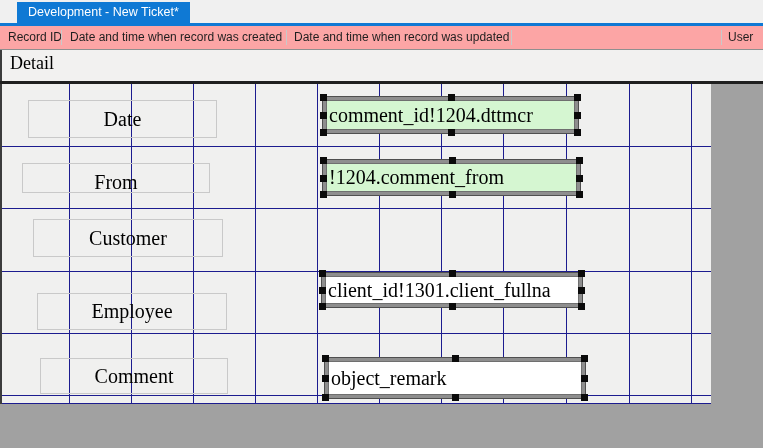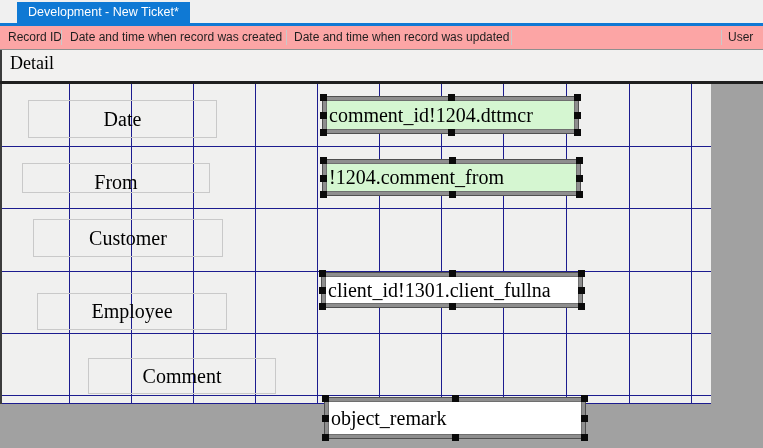--- a/index.html
+++ b/index.html
@@ -63,26 +63,26 @@
   
   #h0{left:8px;}  #s0{left:61px;}
   #h1{left:70px;} #s1{left:286px;}
   #h2{left:294px;}#s2{left:511px;}
   #h3{left:519px;}#s3{left:721px;}
   #h4{left:728px;}
   #lbl0{left:28px;top:100px;width:189px;height:38px;line-height:36px;}
   #lbl1{left:22px;top:163px;width:188px;height:30px;line-height:36px;}
   #lbl2{left:33px;top:219px;width:190px;height:38px;line-height:36px;}
   #lbl3{left:37px;top:293px;width:190px;height:37px;line-height:35px;}
-  #lbl4{left:40px;top:358px;width:188px;height:36px;line-height:34px;margin-left:48px;}
+  #lbl4{left:40px;top:358px;width:188px;height:36px;line-height:34px;}
   #fld0{left:323px;top:97px;width:255px;height:36px;}
   #fld1{left:323px;top:160px;width:257px;height:35px;}
   #fld2{left:322px;top:225px;width:260px;height:34px;margin-top:48px;}
   #fld3{left:323px;top:293px;width:259px;height:37px;}
-  #fld4{left:325px;top:358px;width:260px;height:40px;margin-top:40px;}
+  #fld4{left:325px;top:358px;width:260px;height:40px;}
 </style>
 </head>
 <body>
 
 <div class="canvas">
 
   <div class="tabbar">
     <div class="doc-tab">
       <span>Development - New Ticket*</span>
     </div>

